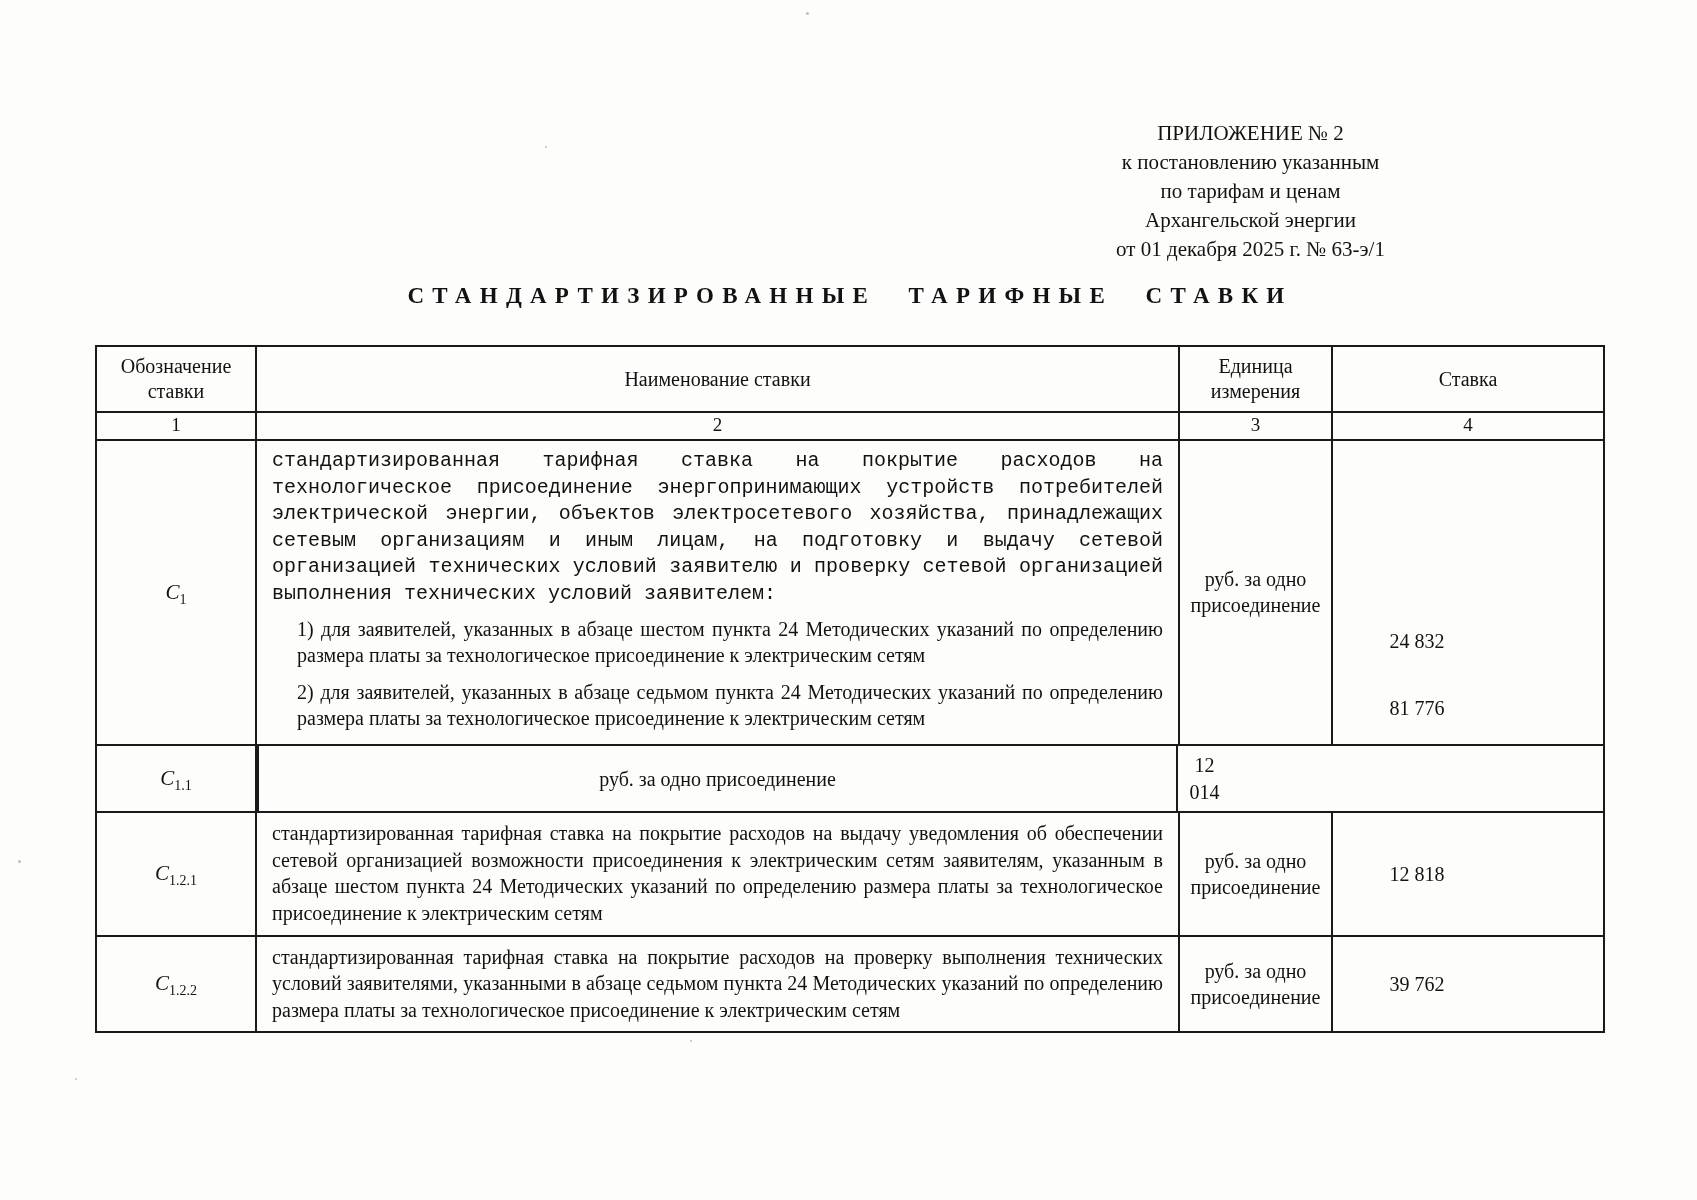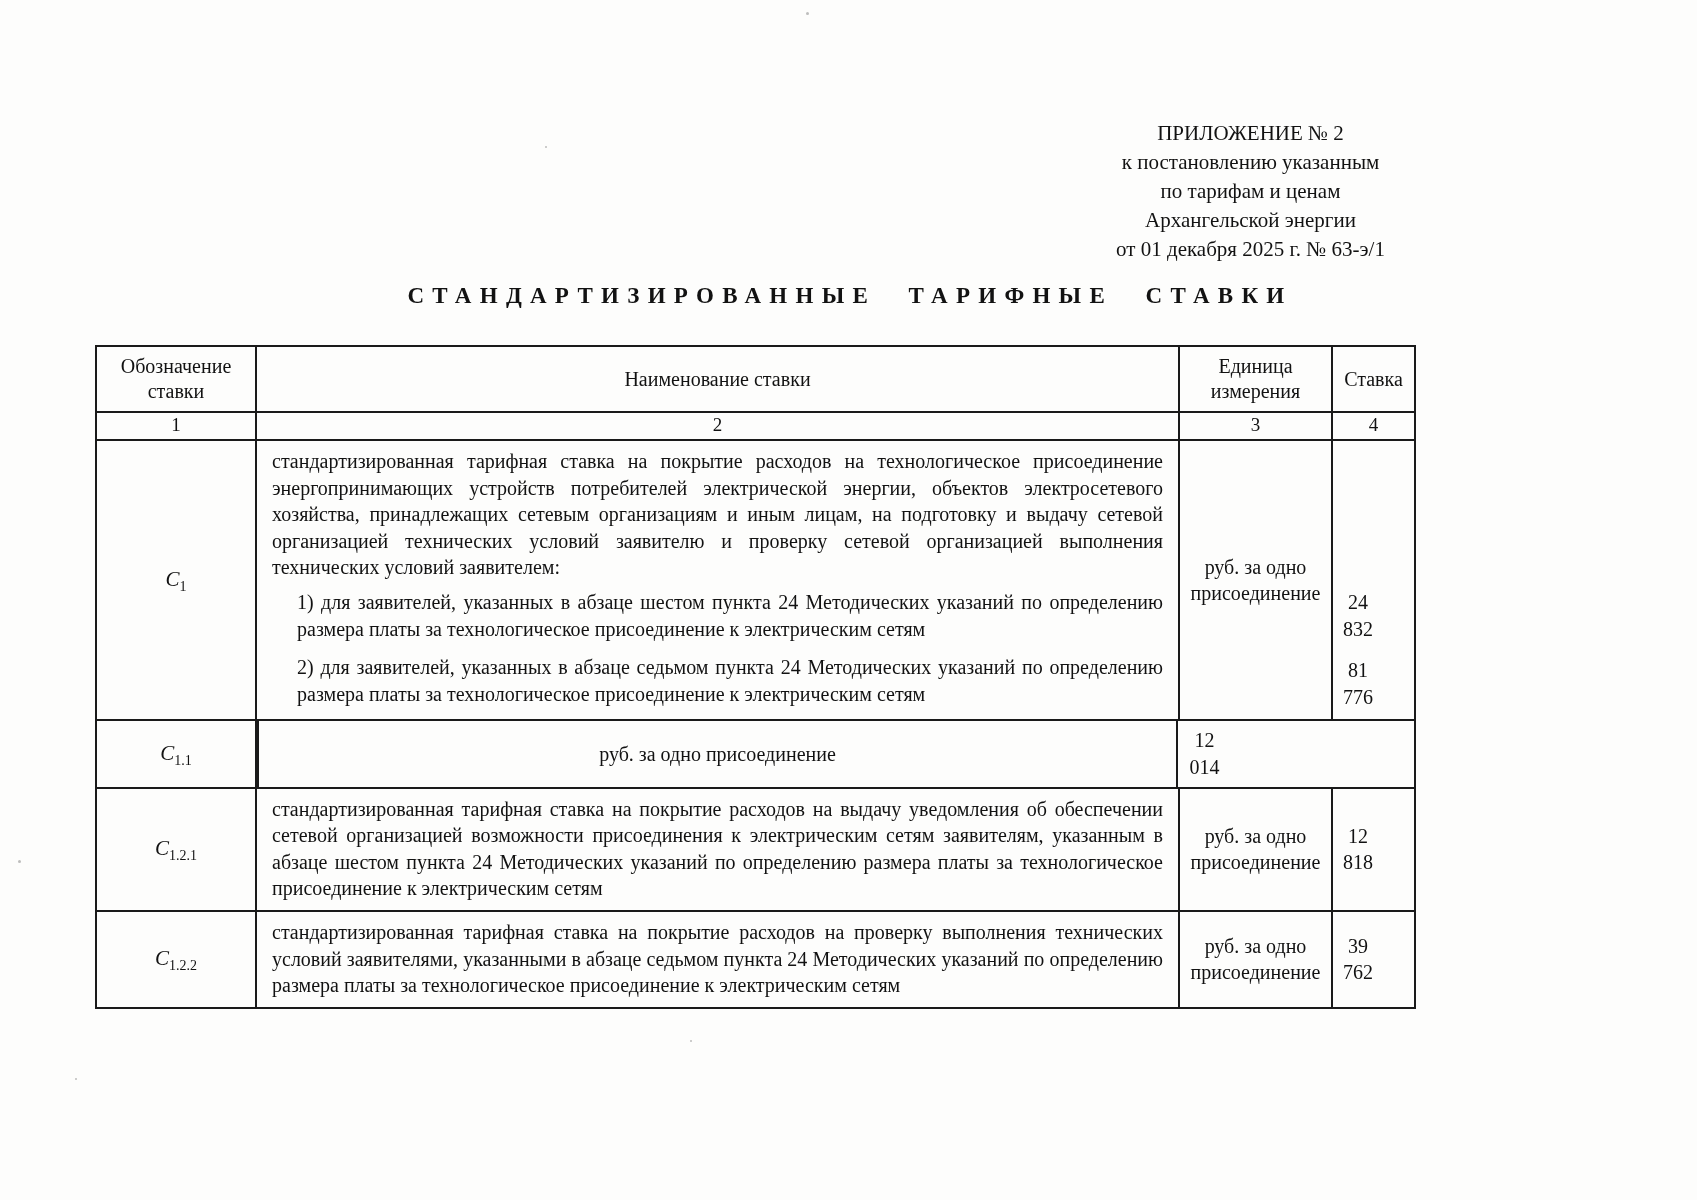--- a/index.html
+++ b/index.html
@@ -38,21 +38,21 @@
     font-size: 23px;
     letter-spacing: 0.36em;
     word-spacing: 0.8em;
     white-space: nowrap;
   }
   
   .tariff-table {
     position: absolute;
     left: 95px;
     top: 345px;
-    width: 1321px;
+    width: 1510px;
     border: 2px solid #1a1a1a;
     font-size: 20px;
     line-height: 1.33;
     box-sizing: border-box;
   }
   .t-row {
     display: grid;
     grid-template-columns: 160px 921px 155px 1fr;
     border-bottom: 2px solid #1a1a1a;
   }
@@ -92,21 +92,21 @@
   
   .name-text {
     text-align: justify;
     padding: 7px 15px 8px 15px;
   }
   
   .t-r1 {
     grid-template-rows: auto auto auto;
   }
   .t-r1 .d-cell  { grid-area: 1 / 1 / 4 / 2; }
-  .t-r1 .n-main  { grid-area: 1 / 2 / 2 / 3; padding-bottom: 2px; }
+  .t-r1 .n-main  { grid-area: 1 / 2 / 2 / 3; padding-bottom: 2px; font-family: Liberation Mono, monospace; }
   .t-r1 .n-item1 { grid-area: 2 / 2 / 3 / 3; }
   .t-r1 .n-item2 { grid-area: 3 / 2 / 4 / 3; }
   .t-r1 .u-cell  { grid-area: 1 / 3 / 4 / 4; }
   .t-r1 .r-cell1 { grid-area: 2 / 4 / 3 / 5; }
   .t-r1 .r-cell2 { grid-area: 3 / 4 / 4 / 5; }
   .sub-item {
     text-align: justify;
     padding: 6px 15px 4px 40px;
   }
   .t-r1 .n-item2.sub-item { padding-bottom: 12px; }

